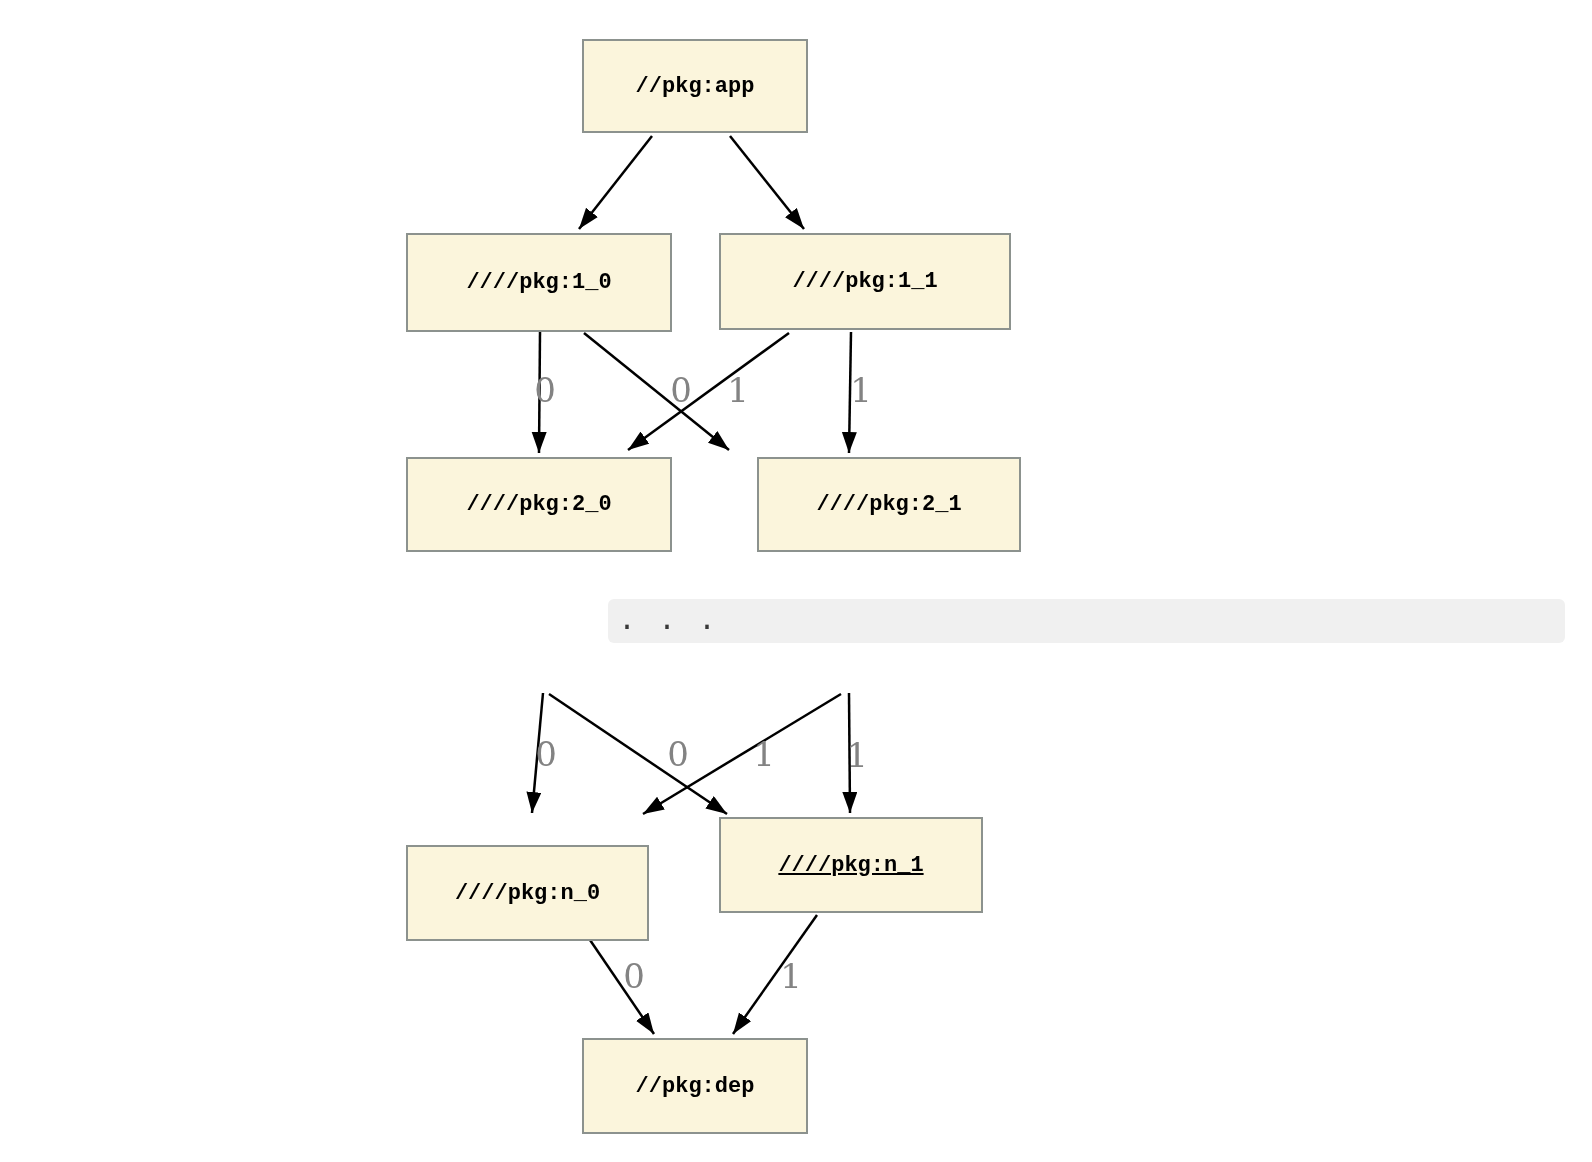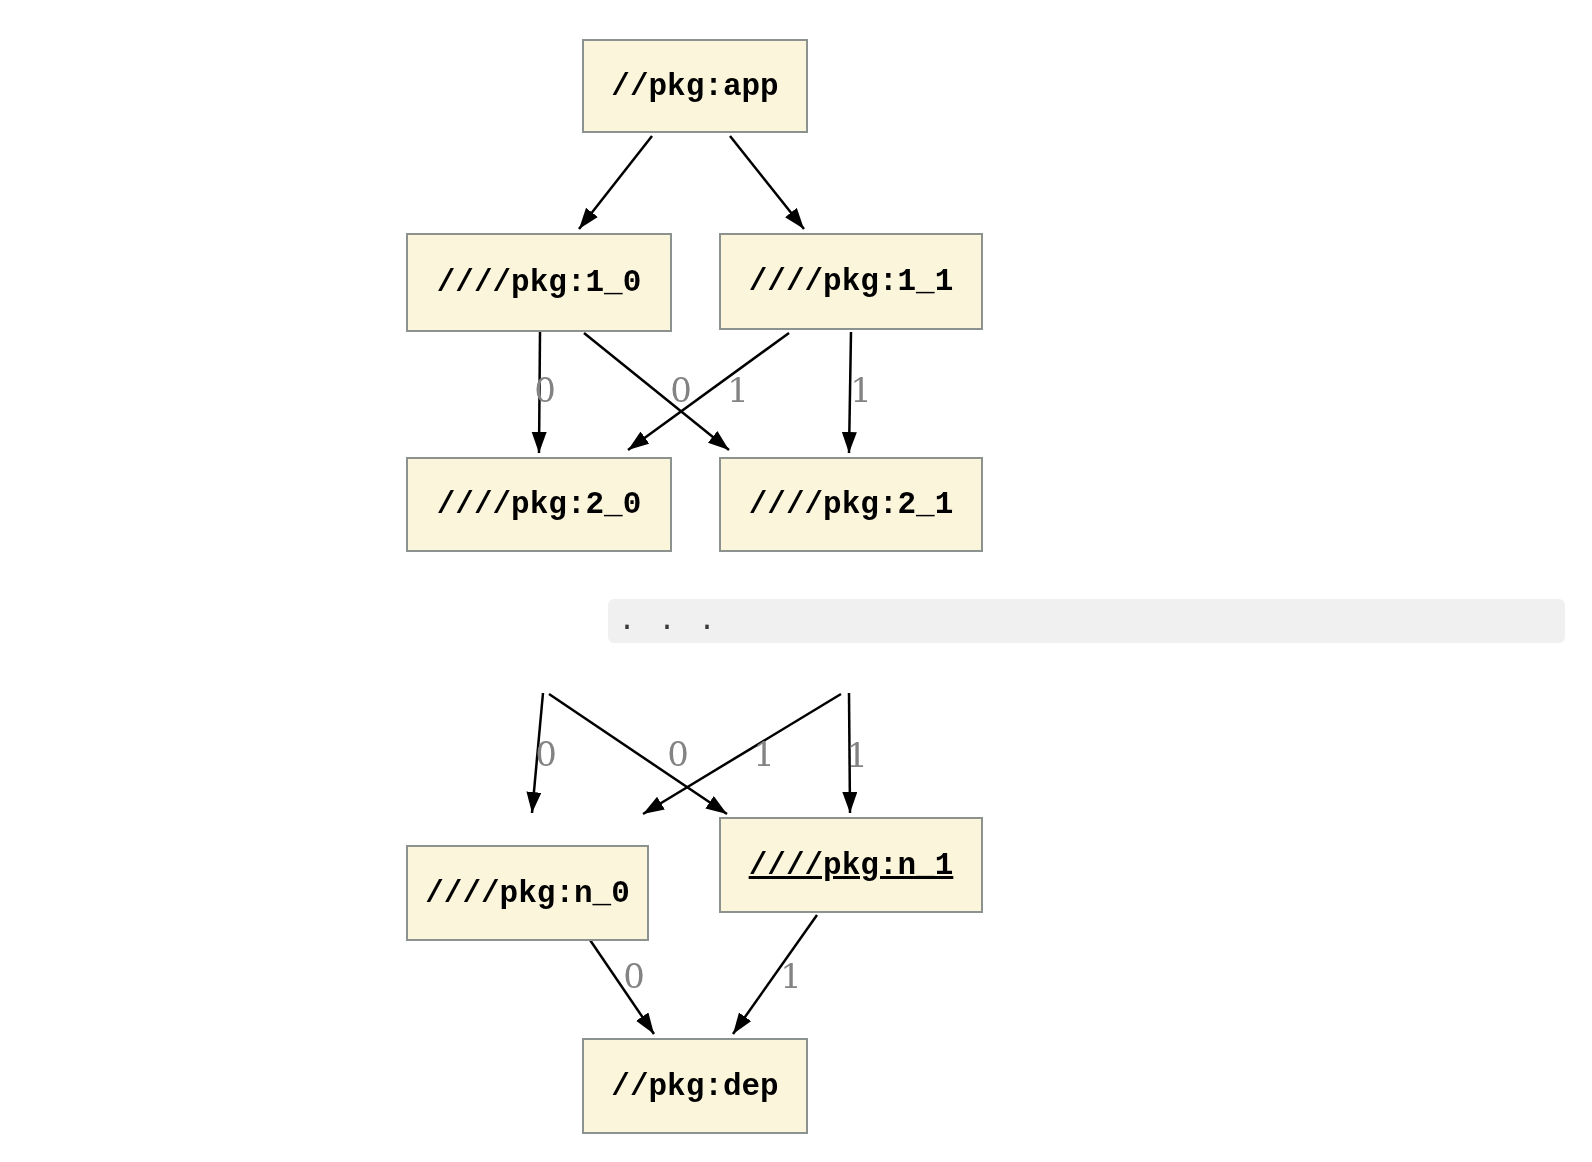--- a/index.html
+++ b/index.html
@@ -21,21 +21,21 @@
   .node {
     position: absolute;
     box-sizing: border-box;
     background: var(--node-fill, #FBF5DC);
     border: 2px solid var(--node-border, #8C928E);
     display: flex;
     align-items: center;
     justify-content: center;
     font-family: "Liberation Mono", monospace;
     font-weight: bold;
-    font-size: 31px;
+    font-size: 22px;
     color: #000000;
     white-space: pre;
   }
   .edge-label {
     position: absolute;
     transform: translate(-50%, -50%);
     font-family: "DejaVu Serif", serif;
     font-size: 34px;
     line-height: 1;
     color: var(--edge-label, #838383);
@@ -80,23 +80,23 @@
     <line x1="549" y1="694" x2="727" y2="814" marker-end="url(#arrow)"></line>
     <line x1="841" y1="694" x2="643" y2="814" marker-end="url(#arrow)"></line>
     <line x1="849" y1="693" x2="850" y2="813" marker-end="url(#arrow)"></line>
 
     <line x1="573" y1="915" x2="654" y2="1034" marker-end="url(#arrow)"></line>
     <line x1="817" y1="915" x2="733" y2="1034" marker-end="url(#arrow)"></line>
   </svg>
 
   <div class="node" style="left:582px; top:39px;  width:226px; height:94px;">//pkg:app</div>
   <div class="node" style="left:406px; top:233px; width:266px; height:99px;">////pkg:1_0</div>
-  <div class="node" style="left:719px; top:233px; width:264px; height:97px;">////pkg:1_1</div>
+  <div class="node" style="left:719px; top:233px; width:292px; height:97px;">////pkg:1_1</div>
   <div class="node" style="left:406px; top:457px; width:266px; height:95px;">////pkg:2_0</div>
-  <div class="node" style="left:719px; top:457px; width:264px; height:95px;">////pkg:2_1</div>
+  <div class="node" style="left:757px; top:457px; width:264px; height:95px;">////pkg:2_1</div>
   <div class="node" style="left:406px; top:817px; width:243px; height:96px;margin-top:28px;">////pkg:n_0</div>
   <div class="node" style="left:719px; top:817px; width:264px; height:96px;text-decoration:underline;">////pkg:n_1</div>
   <div class="node" style="left:582px; top:1038px; width:226px; height:96px;">//pkg:dep</div>
 
   <div class="ellipsis-band">. . .</div>
 
   <div class="edge-label" style="left:545px; top:390px;">0</div>
   <div class="edge-label" style="left:681px; top:390px;">0</div>
   <div class="edge-label" style="left:738px; top:390px;">1</div>
   <div class="edge-label" style="left:861px; top:390px;">1</div>

